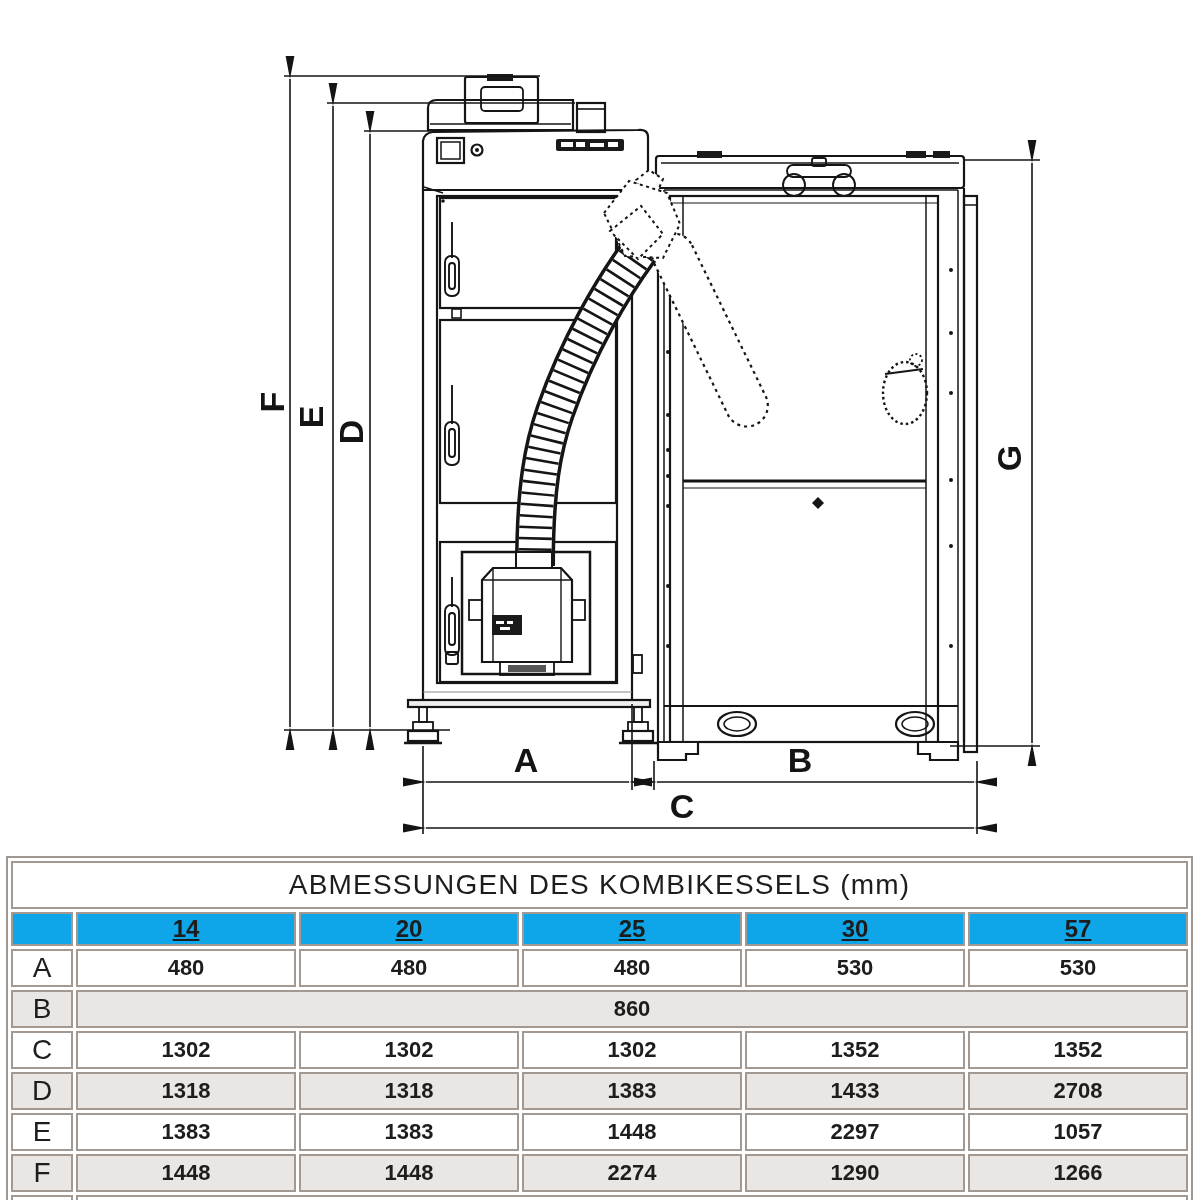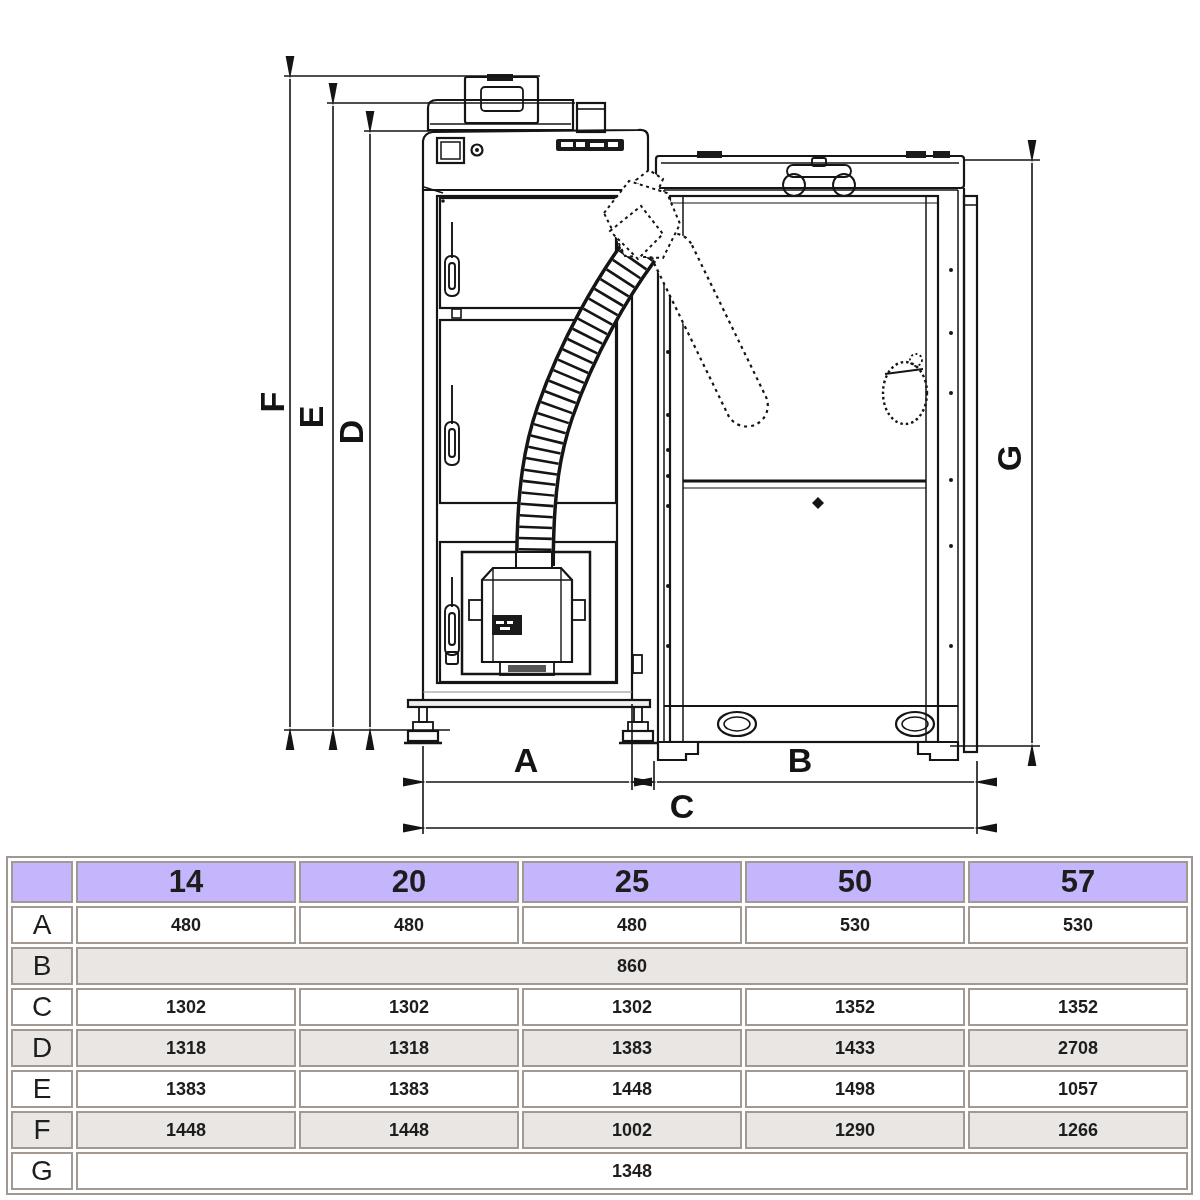--- a/index.html
+++ b/index.html
@@ -6,23 +6,23 @@
   body{width:1200px;height:1200px;font-family:"Liberation Sans",sans-serif;}
   .diagram-wrap{width:1200px;height:856px;overflow:hidden;}
   svg{display:block;}
   svg text{font-family:"Liberation Sans",sans-serif;font-weight:bold;fill:#141414;}
 
   table.dims{border-collapse:separate;border-spacing:3px;margin-left:6px;margin-top:0;
              width:1187px;table-layout:fixed;background:#fff;border:2px solid #a09890;}
   table.dims td{border:2px solid #a29a92;text-align:center;vertical-align:middle;
                 color:#1d1d1d;background:#ffffff;padding:1px 0;overflow:hidden;}
   td.title-cell{font-size:28px;font-weight:400;letter-spacing:1.2px;height:42px;color:#222;}
-  tr.head-row td{background:#c4b5fd;font-size:31px;font-weight:700;height:26px;}
+  tr.head-row td{background:#0ea5e9;font-size:24px;font-weight:700;height:26px;text-decoration:underline;}
   td.lbl{font-size:28px;font-weight:400;height:26px;color:#2a2a2a;}
-  td.val{font-size:18px;font-weight:700;}
+  td.val{font-size:22px;font-weight:700;}
   tr.alt td{background:#e9e6e3;}
 </style>
 </head>
 <body>
 
 <div class="diagram-wrap">
 <svg width="1200" height="856" viewBox="0 0 1200 856">
   <defs>
     <marker id="ar" viewBox="-1 -6 26 12" refX="0" refY="0" markerWidth="26" markerHeight="12" orient="auto-start-reverse" markerUnits="userSpaceOnUse">
       <path d="M0,0 L23,-4.4 L23,4.4 Z" fill="#141414"></path>
@@ -216,26 +216,29 @@
 <table class="dims">
   <colgroup>
       <col style="width:62px">
       <col>
       <col>
       <col>
       <col>
       <col>
     </colgroup>
   <tbody>
+      <tr>
+    <td class="title-cell" colspan="6">ABMESSUNGEN DES KOMBIKESSELS (mm)</td>
+  </tr>
   <tr class="head-row">
     <td class="lbl"></td>
     <td class="val">14</td>
     <td class="val">20</td>
     <td class="val">25</td>
-    <td class="val">50</td>
+    <td class="val">30</td>
     <td class="val">57</td>
   </tr>
   <tr>
     <td class="lbl">A</td>
     <td class="val">480</td>
     <td class="val">480</td>
     <td class="val">480</td>
     <td class="val">530</td>
     <td class="val">530</td>
   </tr>
@@ -257,28 +260,28 @@
     <td class="val">1318</td>
     <td class="val">1383</td>
     <td class="val">1433</td>
     <td class="val">2708</td>
   </tr>
   <tr>
     <td class="lbl">E</td>
     <td class="val">1383</td>
     <td class="val">1383</td>
     <td class="val">1448</td>
-    <td class="val">1498</td>
+    <td class="val">2297</td>
     <td class="val">1057</td>
   </tr>
   <tr class="alt">
     <td class="lbl">F</td>
     <td class="val">1448</td>
     <td class="val">1448</td>
-    <td class="val">1002</td>
+    <td class="val">2274</td>
     <td class="val">1290</td>
     <td class="val">1266</td>
   </tr>
   <tr>
     <td class="lbl">G</td>
     <td class="val" colspan="5">1348</td>
   </tr>
 </tbody>
   </table>
 

